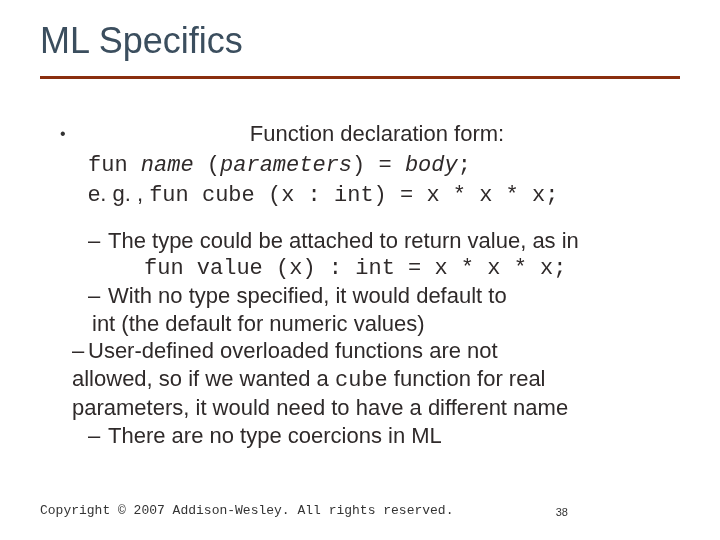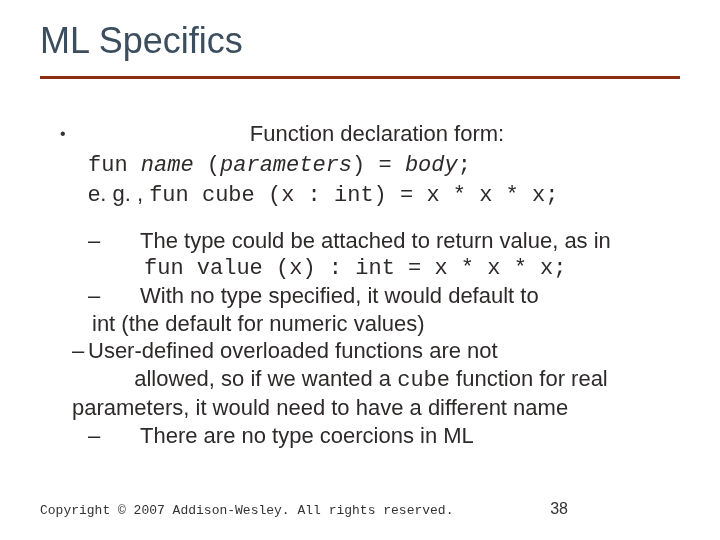--- a/index.html
+++ b/index.html
@@ -64,41 +64,41 @@
     margin-left: 28px;
   }
   .sub-row {
     display: flex;
     align-items: flex-start;
   }
   .sub-dash {
     width: 20px;
     flex: 0 0 20px;
   }
-  .sub-body { flex: 1; margin-left: 32px; }
+  .sub-body { flex: 1; }
   .sub-code {
     margin-left: 56px;
     font-family: "Courier New", monospace;
   }
   .sub-wrap {
     margin-left: 0px;
   }
   .footer {
     position: absolute;
     bottom: 22px;
     left: 40px;
     font-size: 13px;
     font-family: Liberation Mono, monospace;
     color: #333;
   }
   .pagenum {
     position: absolute;
     bottom: 22px;
     right: 40px;
-    font-size: 16px;
+    font-size: 11px;
     font-family: Arial, sans-serif;
     color: #333;
   }
 </style>
 </head>
 <body>
 
 <div class="slide">
 
   <div class="title">ML Specifics</div>
@@ -130,21 +130,21 @@
       <div class="sub-row">
         <div class="sub-dash">–</div>
         <div class="sub-body">With no type specified, it would default to</div>
       </div>
       <div class="sub-wrap" style="margin-left:4px;">int (the default for numeric values)</div>
 
       <div class="sub-row">
         <div class="sub-dash" style="margin-left:-16px; width:20px; flex:0 0 20px;">–</div>
         <div class="sub-body" style="margin-left:-4px;">User-defined overloaded functions are not</div>
       </div>
-      <div class="sub-wrap" style="margin-left:-16px;text-align:center;">
+      <div class="sub-wrap" style="margin-left:-16px;">
         <span>allowed, so if we wanted a </span><span class="mono">cube</span><span> function for real</span>
       </div>
       <div class="sub-wrap" style="margin-left:-16px;">parameters, it would need to have a different name</div>
 
       <div class="sub-row">
         <div class="sub-dash">–</div>
         <div class="sub-body">There are no type coercions in ML</div>
       </div>
 
     </div>

